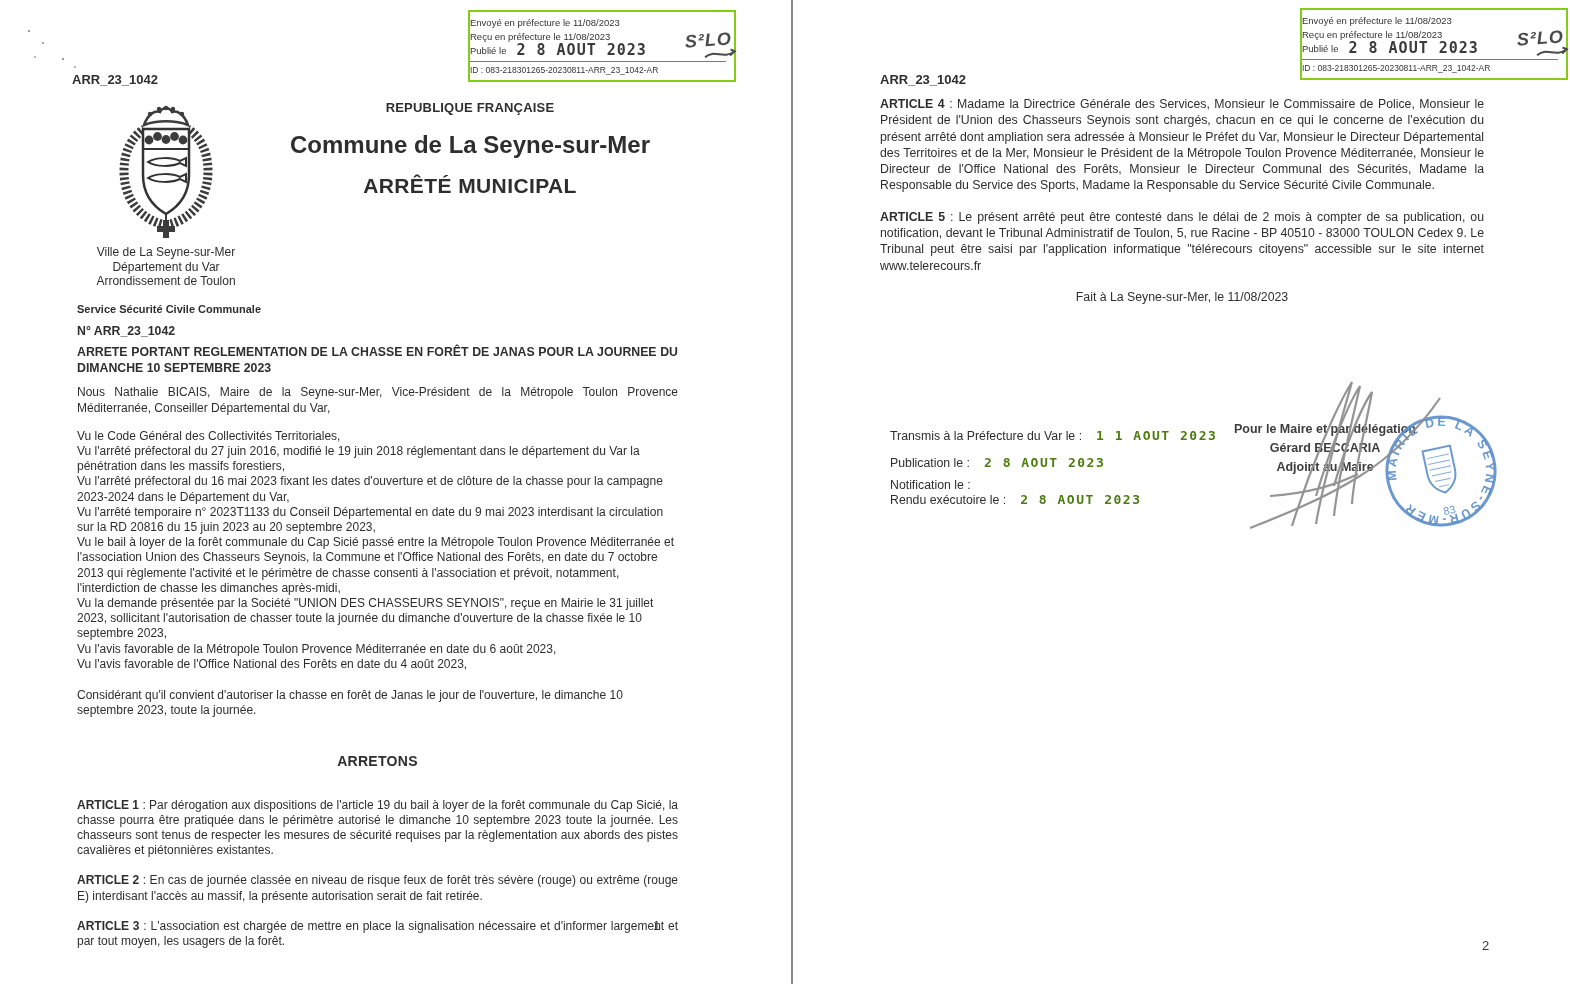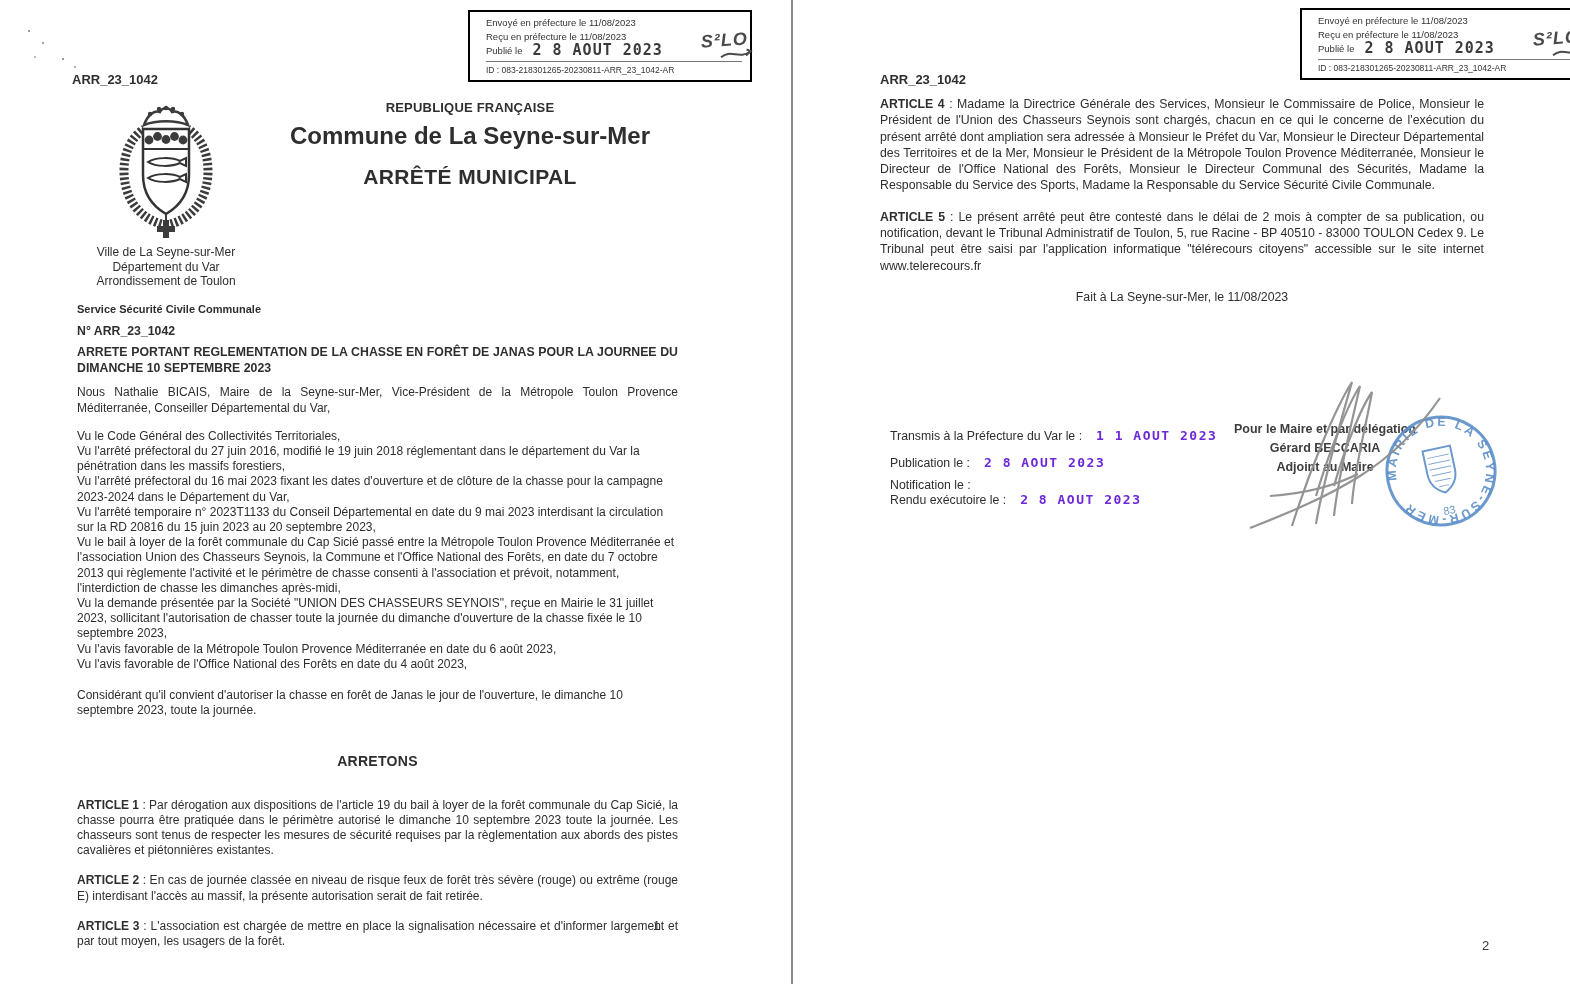--- a/index.html
+++ b/index.html
@@ -1,37 +1,37 @@
 <!DOCTYPE html>
 <html><head>
 <meta charset="utf-8">
 <style>
   html,body{margin:0;padding:0;background:#e8e8e8;}
   body{width:1570px;height:984px;font-family:"Liberation Sans",sans-serif;color:#2e2e2e;}
   .scan{position:relative;width:1570px;height:984px;background:#ffffff;overflow:hidden;}
   .divider{position:absolute;left:791px;top:0;width:2px;height:984px;background:#8a8a8a;}
 
   
-  .stamp-box{position:absolute;width:256px;border:2px solid #000000;background:#fff;
-    padding:4px 8px 3px 16px;font-size:9.5px;line-height:13.5px;color:#333;}
+  .stamp-box{position:absolute;width:256px;border:2px solid #84cc16;background:#fff;
+    padding:4px 8px 3px 0;font-size:9.5px;line-height:13.5px;color:#333;}
   .stamp-box.p1{left:468px;top:10px;}
   .stamp-box.p2{left:1300px;top:8px;}
   .pub-row{display:flex;align-items:flex-start;gap:10px;margin-top:1px;}
   .pub-date{font-family:"DejaVu Sans Mono",monospace;font-size:15px;font-weight:bold;
     letter-spacing:1px;color:#3a3a3a;white-space:nowrap;}
   .stamp-id{font-size:8.5px;border-top:1px solid #777;margin-top:3px;padding-top:2px;white-space:nowrap;}
   .initials-wrap{position:absolute;right:2px;top:22px;transform:rotate(-4deg);}
   .initials{font-size:18px;font-weight:bold;font-style:italic;color:#4a4a4a;letter-spacing:1px;}
   .initials-swoosh{position:absolute;right:-16px;top:12px;}
 
   
   .p1-docref{position:absolute;left:72px;top:72px;font-weight:bold;font-size:13px;}
   .p1-head{position:absolute;left:235px;top:100px;width:470px;text-align:center;}
   .p1-rep{font-size:13px;font-weight:600;letter-spacing:.2px;}
-  .p1-commune{font-size:24px;font-weight:bold;margin-top:7px;}
+  .p1-commune{font-size:24px;font-weight:bold;margin-top:16px;}
   .p1-arrete{font-size:21px;font-weight:bold;margin-top:15px;letter-spacing:.4px;}
   .coat{position:absolute;left:110px;top:103px;}
   .p1-ville{position:absolute;left:68px;top:245px;width:196px;text-align:center;
     font-size:12px;line-height:14.5px;}
 
   
   .p1-col{position:absolute;left:77px;top:302px;width:601px;font-size:12px;line-height:15.2px;}
   .svc{font-weight:bold;margin-bottom:7px;font-size:11px;}
   .num{font-weight:bold;margin-bottom:5px;font-size:12.3px;}
   .doc-title{font-weight:bold;text-align:justify;margin-bottom:9px;font-size:12.3px;line-height:16px;}
@@ -44,21 +44,21 @@
   .pg1{left:653px;top:918px;}
   .pg2{left:1482px;top:938px;}
 
   
   .p2-docref{position:absolute;left:880px;top:72px;font-weight:bold;font-size:13px;}
   .p2-col{position:absolute;left:880px;top:96px;width:604px;font-size:12.3px;line-height:16.3px;}
   .fait{text-align:center;margin-top:9px;}
   .p2-admin{position:absolute;left:880px;top:408px;width:680px;height:200px;font-size:12.3px;}
   .date-row{position:absolute;left:10px;white-space:nowrap;}
   .stamp-date{font-family:"DejaVu Sans Mono",monospace;font-weight:bold;font-size:13px;
-    letter-spacing:1.5px;color:#6d28d9;margin-left:14px;}
+    letter-spacing:1.5px;color:#4d7c0f;margin-left:14px;}
   .delegation{position:absolute;left:338px;top:12px;width:214px;text-align:center;
     font-weight:bold;font-size:12.5px;line-height:19px;color:#3d3d3d;}
   .sig-svg{position:absolute;left:360px;top:-34px;z-index:3;}
   .round-stamp{position:absolute;left:486px;top:2px;transform:rotate(-12deg);z-index:2;}
   .speckles{position:absolute;left:28px;top:30px;width:2px;height:2px;background:#9a9a9a;
     box-shadow:14px 12px 0 #aaa, 34px 28px 0 #999, 6px 26px 0 #bbb, 46px 36px 0 #b5b5b5;}
 </style>
 </head>
 <body>
 

